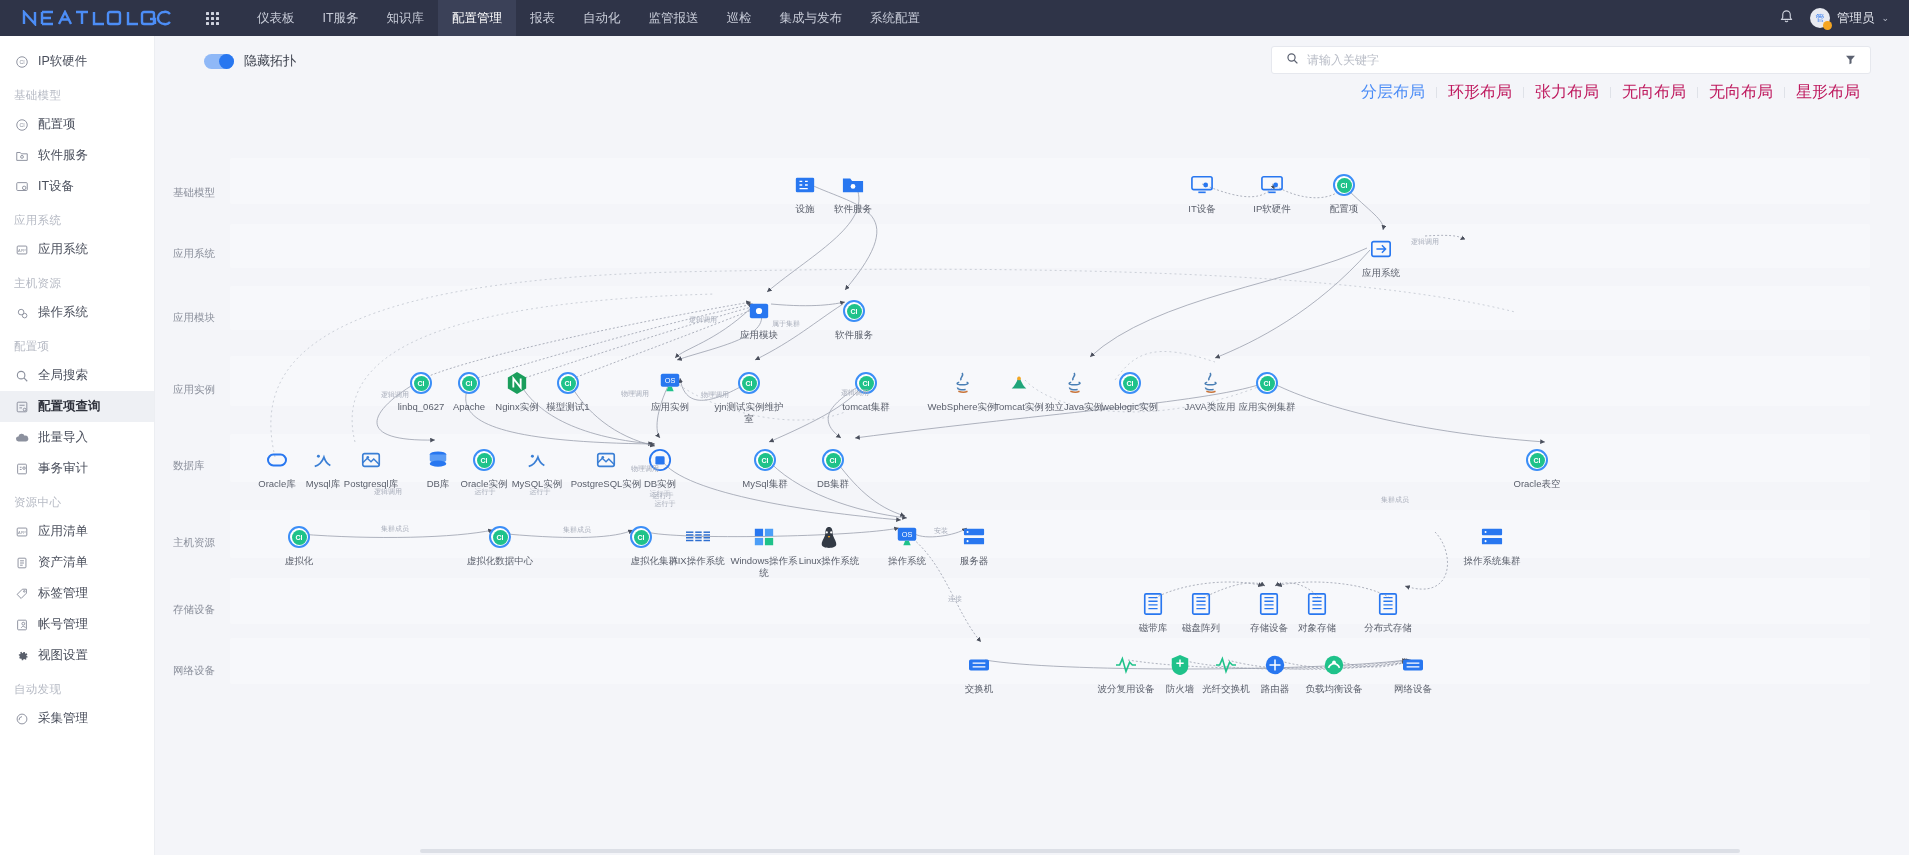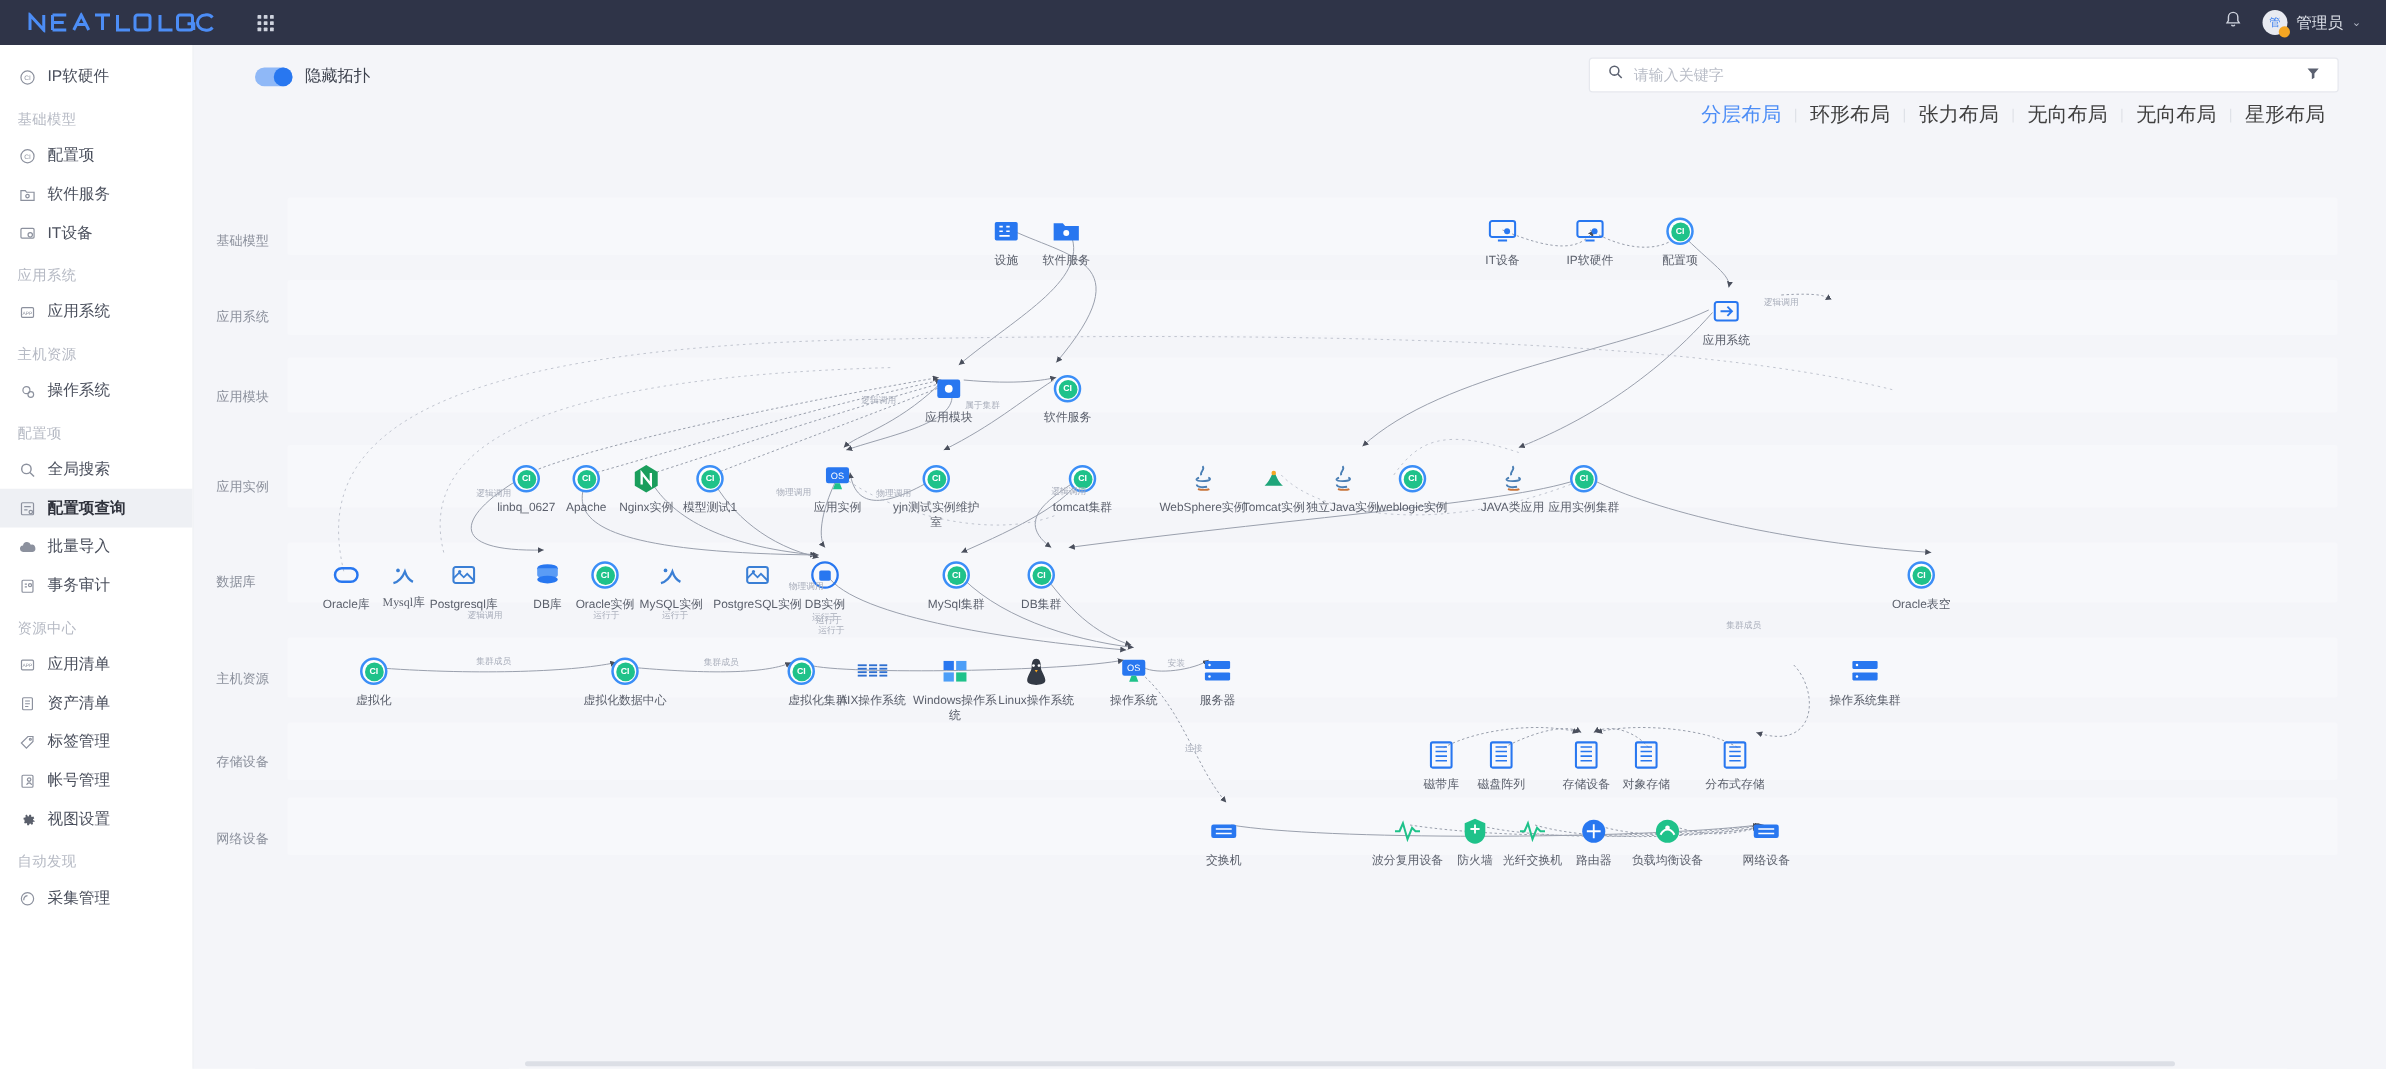--- a/index.html
+++ b/index.html
@@ -98,21 +98,21 @@
   .search-box input {
     border: 0; outline: 0; flex: 1; font-size: 12px; color: #333;
     font-family: "Liberation Sans", sans-serif; background: transparent;
   }
   .search-box input::placeholder { color: #b9bdc7; }
   .filter-ic { color: #606570; font-size: 11px; cursor: pointer; }
   .layout-tabs {
     position: absolute; right: 38px; top: 46px; display: flex; align-items: center;
     font-size: 16px;
   }
-  .layout-tab { padding: 0 11px; color: #404040; cursor: pointer; }
+  .layout-tab { padding: 0 11px; color: #be185d; cursor: pointer; }
   .layout-tab.active { color: #4c8df6; }
   .layout-sep { width: 1px; height: 11px; background: #dfe2e8; }
 
   
   .canvas {
     position: absolute; left: 0; top: 76px; width: 1754px; height: 743px;
     overflow: hidden;
   }
   .canvas svg.edges { position:absolute; left:0; top:0; }
   .rowlabel {
@@ -178,20 +178,32 @@
         <i></i>
         <i></i>
         <i></i>
         <i></i>
         <i></i>
         <i></i>
         <i></i>
         <i></i>
         <i></i>
       </div>
+  </div>
+  <div class="navlist">
+    <div class="navitem">仪表板</div>
+    <div class="navitem">IT服务</div>
+    <div class="navitem">知识库</div>
+    <div class="navitem active">配置管理</div>
+    <div class="navitem">报表</div>
+    <div class="navitem">自动化</div>
+    <div class="navitem">监管报送</div>
+    <div class="navitem">巡检</div>
+    <div class="navitem">集成与发布</div>
+    <div class="navitem">系统配置</div>
   </div>
   <div class="topright">
     <span class="bell">
       <svg width="15" height="15" viewBox="0 0 16 16" fill="none" stroke="#cfd3de" stroke-width="1.2">
         <path d="M8 2a4 4 0 014 4v3l1.2 2H2.8L4 9V6a4 4 0 014-4z"></path>
         <path d="M6.6 12.6a1.5 1.5 0 002.8 0"></path>
       </svg>
     </span>
     <div class="user">
       <span class="avatar">
@@ -667,21 +679,21 @@
           <div class="nlabel">应用实例集群</div>
         </div>
         <div class="node" style="left: 122px; top: 335px;">
           <div class="glyph">
             <svg width="22" height="18" viewBox="0 0 24 20">
               <rect x="2" y="4" width="20" height="12" rx="6" fill="none" stroke="#2877f0" stroke-width="2.2"></rect>
             </svg>
           </div>
           <div class="nlabel">Oracle库</div>
         </div>
-        <div class="node" style="left: 168px; top: 335px; font-family: Liberation Serif, serif;">
+        <div class="node" style="left: 168px; top: 335px;">
           <div class="glyph">
             <svg width="22" height="22" viewBox="0 0 24 24">
               <path d="M3 19c4-1 8-5 10-10 1 3 3 7 7 9" fill="none" stroke="#3a7fd5" stroke-width="2"></path>
               <circle cx="7" cy="8" r="1.6" fill="#3a7fd5"></circle>
             </svg>
           </div>
           <div class="nlabel">Mysql库</div>
         </div>
         <div class="node" style="left: 216px; top: 335px;">
           <div class="glyph">

